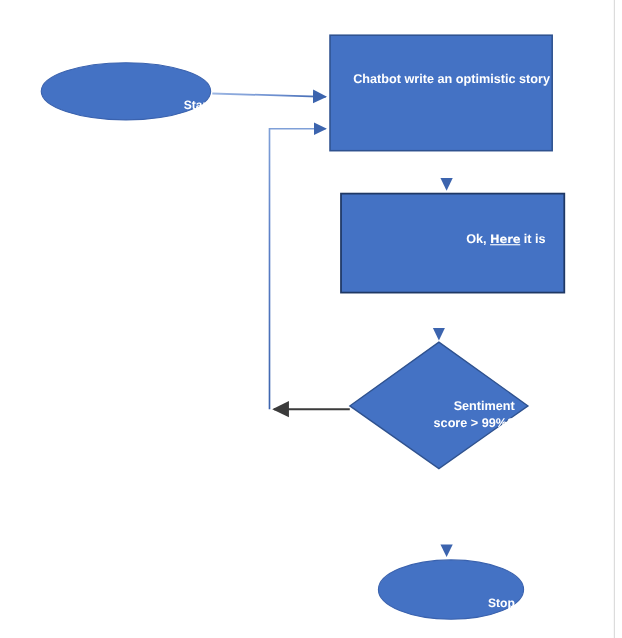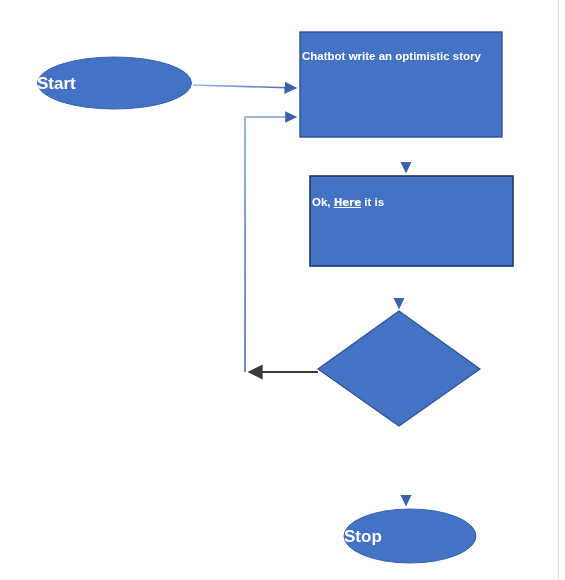--- a/index.html
+++ b/index.html
@@ -33,28 +33,29 @@
     left: 0;
     width: 565px;
     height: 580px;
   }
   
   .shape-label {
     position: absolute;
     color: #ffffff;
     font-family: "Liberation Sans", sans-serif;
     font-weight: bold;
-    text-align: left;
+    text-align: right;
     line-height: 1.28;
     pointer-events: none;
+    margin-top: 16px;
     -webkit-font-smoothing: antialiased;
   }
   .lbl-start,
   .lbl-stop {
-    font-size: 17px;
+    font-size: 11px;
   }
   .lbl-process {
     font-size: 11.5px;
   }
   .lbl-decision {
     font-size: 11.5px;
   }
   
   .token-alt {
     font-family: "DejaVu Sans", sans-serif;
@@ -125,18 +126,22 @@
   <div class="shape-label lbl-start" style="left:37px; top:73px; width:155px;">Start</div>
 
   <div class="shape-label lbl-process" style="left:302px; top:49px; width:198px;">
     <div>Chatbot write an optimistic story</div>
   </div>
 
   <div class="shape-label lbl-process" style="left:312px; top:195px; width:184px;">
     <span>Ok, </span><span class="token-alt">Here</span><span> it is</span>
   </div>
 
+  <div class="shape-label lbl-decision" style="left:330px; top:347px; width:138px;">
+    <div>Sentiment</div>
+    <div>score &gt; 99%?</div>
+  </div>
 
   <div class="shape-label lbl-stop" style="left:344px; top:526px; width:124px;">Stop</div>
 
   <div class="page-divider"></div>
 
 </div>
 
 </body></html>

